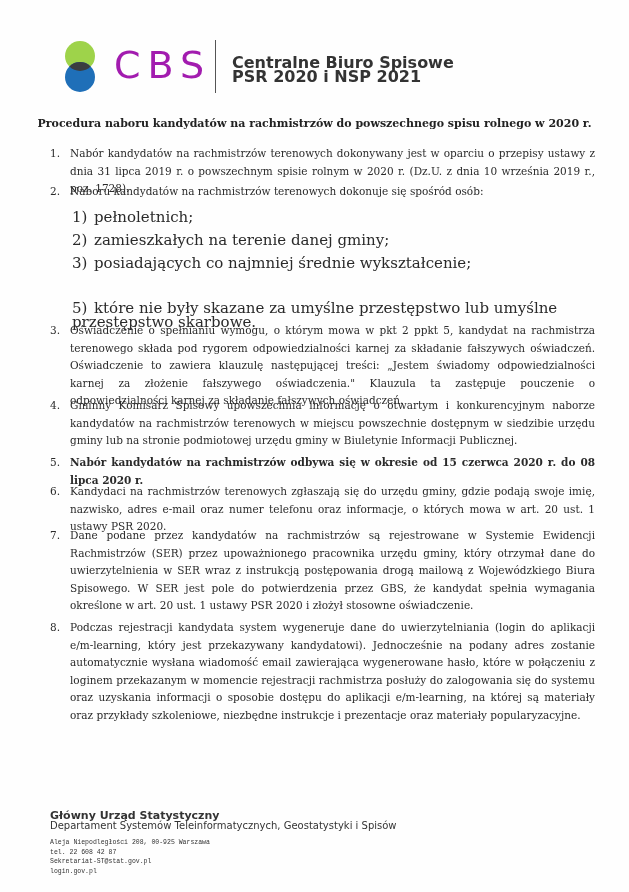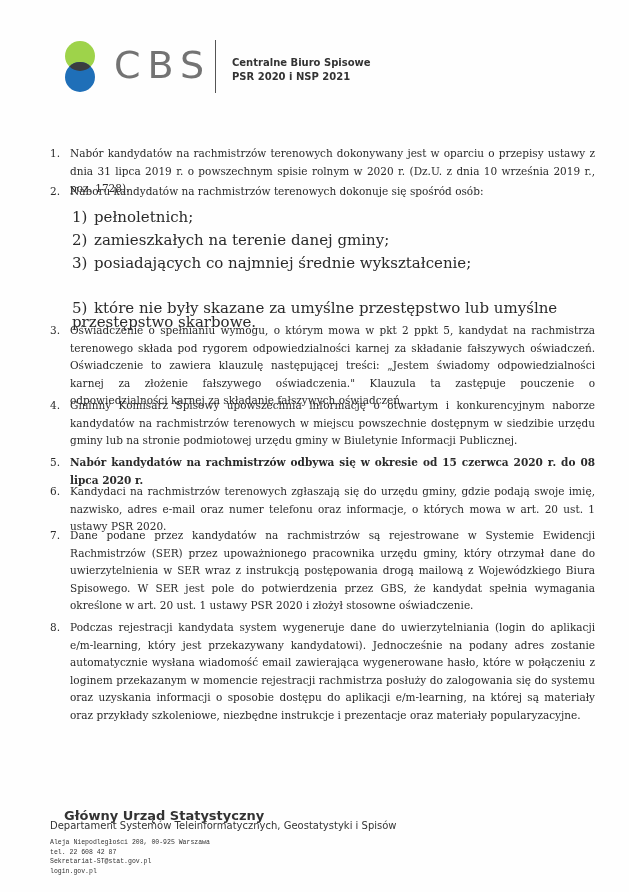--- a/index.html
+++ b/index.html
@@ -7,39 +7,39 @@
          font-family: "DejaVu Serif", "Liberation Serif", serif; color: #2a2a2a; }
   .page { position: absolute; left: 0; top: 0; width: 629px; height: 892px; background: #fefefe; }
 
   
   .logo { position: absolute; left: 63px; top: 41px; width: 46px; height: 52px; }
   .logo .c1 { position: absolute; left: 2px; top: 0; width: 30px; height: 30px; border-radius: 50%; background: #9ed34a; }
   .logo .c2 { position: absolute; left: 2px; top: 21px; width: 30px; height: 30px; border-radius: 50%; background: #1f6fb8; }
   .logo .lens2 { position: absolute; left: 2px; top: 21px; width: 30px; height: 30px; border-radius:50%; overflow:hidden; }
   .logo .lens2 i { position:absolute; display:block; left:0; top:-21px; width:30px; height:30px; border-radius:50%; background:#3a3d40; }
   .brand { position: absolute; left: 114px; top: 42px; font-family: "DejaVu Sans", sans-serif;
-           font-size: 38px; letter-spacing: 7px; color: #737373; line-height: 46px; }
+           font-size: 38px; letter-spacing: 7px; color: #a21caf; line-height: 46px; }
   .vsep { position: absolute; left: 215px; top: 40px; width: 1px; height: 53px; background: #555; }
   .office { position: absolute; left: 232px; top: 56px; font-family: "DejaVu Sans", sans-serif;
-            font-weight: bold; font-size: 10px; line-height: 14px; color: #333; }
+            font-weight: bold; font-size: 16px; line-height: 14px; color: #333; }
 
   .title { position: absolute; left: 0; width: 629px; top: 117px; text-align: center;
            font-weight: bold; font-size: 11px; color: #222; }
 
   
   .item { position: absolute; left: 50px; width: 545px; font-size: 10.5px; line-height: 17.5px; }
   .item .num { position: absolute; left: 0; top: 0; }
   .item .txt { margin-left: 20px; text-align: justify; }
   .item.bold .txt { font-weight: bold; }
   .sub { position: absolute; left: 72px; font-size: 15px; line-height: 14px; }
   .sub .snum { display: inline-block; width: 22px; }
 
   
   .footer { position: absolute; left: 50px; top: 810px; font-family: "DejaVu Sans", sans-serif; color: #333; }
-  .footer .org { font-weight: bold; font-size: 13px; line-height: 11px; margin-left: 14px; }
+  .footer .org { font-weight: bold; font-size: 11px; line-height: 11px; }
   .footer .dept { font-size: 10px; line-height: 9px; }
   .footer .addr { margin-top: 8px; font-size: 6.5px; line-height: 9.5px; font-family: Liberation Mono, monospace; }
 </style>
 </head>
 <body>
 
 <div class="page">
 
   <div class="logo">
     <div class="c1"></div>
@@ -48,20 +48,21 @@
         <i></i>
       </div>
   </div>
   <div class="brand">CBS</div>
   <div class="vsep"></div>
   <div class="office">
     <div>Centralne Biuro Spisowe</div>
     <div>PSR 2020 i NSP 2021</div>
   </div>
 
+  <div class="title">Procedura naboru kandydatów na rachmistrzów do powszechnego spisu rolnego w 2020 r.</div>
 
   <div class="item" style="top:145px">
     <span class="num">1.</span>
     <div class="txt">Nabór kandydatów na rachmistrzów terenowych dokonywany jest w oparciu o przepisy ustawy z dnia 31 lipca 2019 r. o powszechnym spisie rolnym w 2020 r. (Dz.U. z dnia 10 września 2019 r., poz. 1728).</div>
   </div>
 
   <div class="item" style="top:183px">
     <span class="num">2.</span>
     <div class="txt">Naboru kandydatów na rachmistrzów terenowych dokonuje się spośród osób:</div>
   </div>

